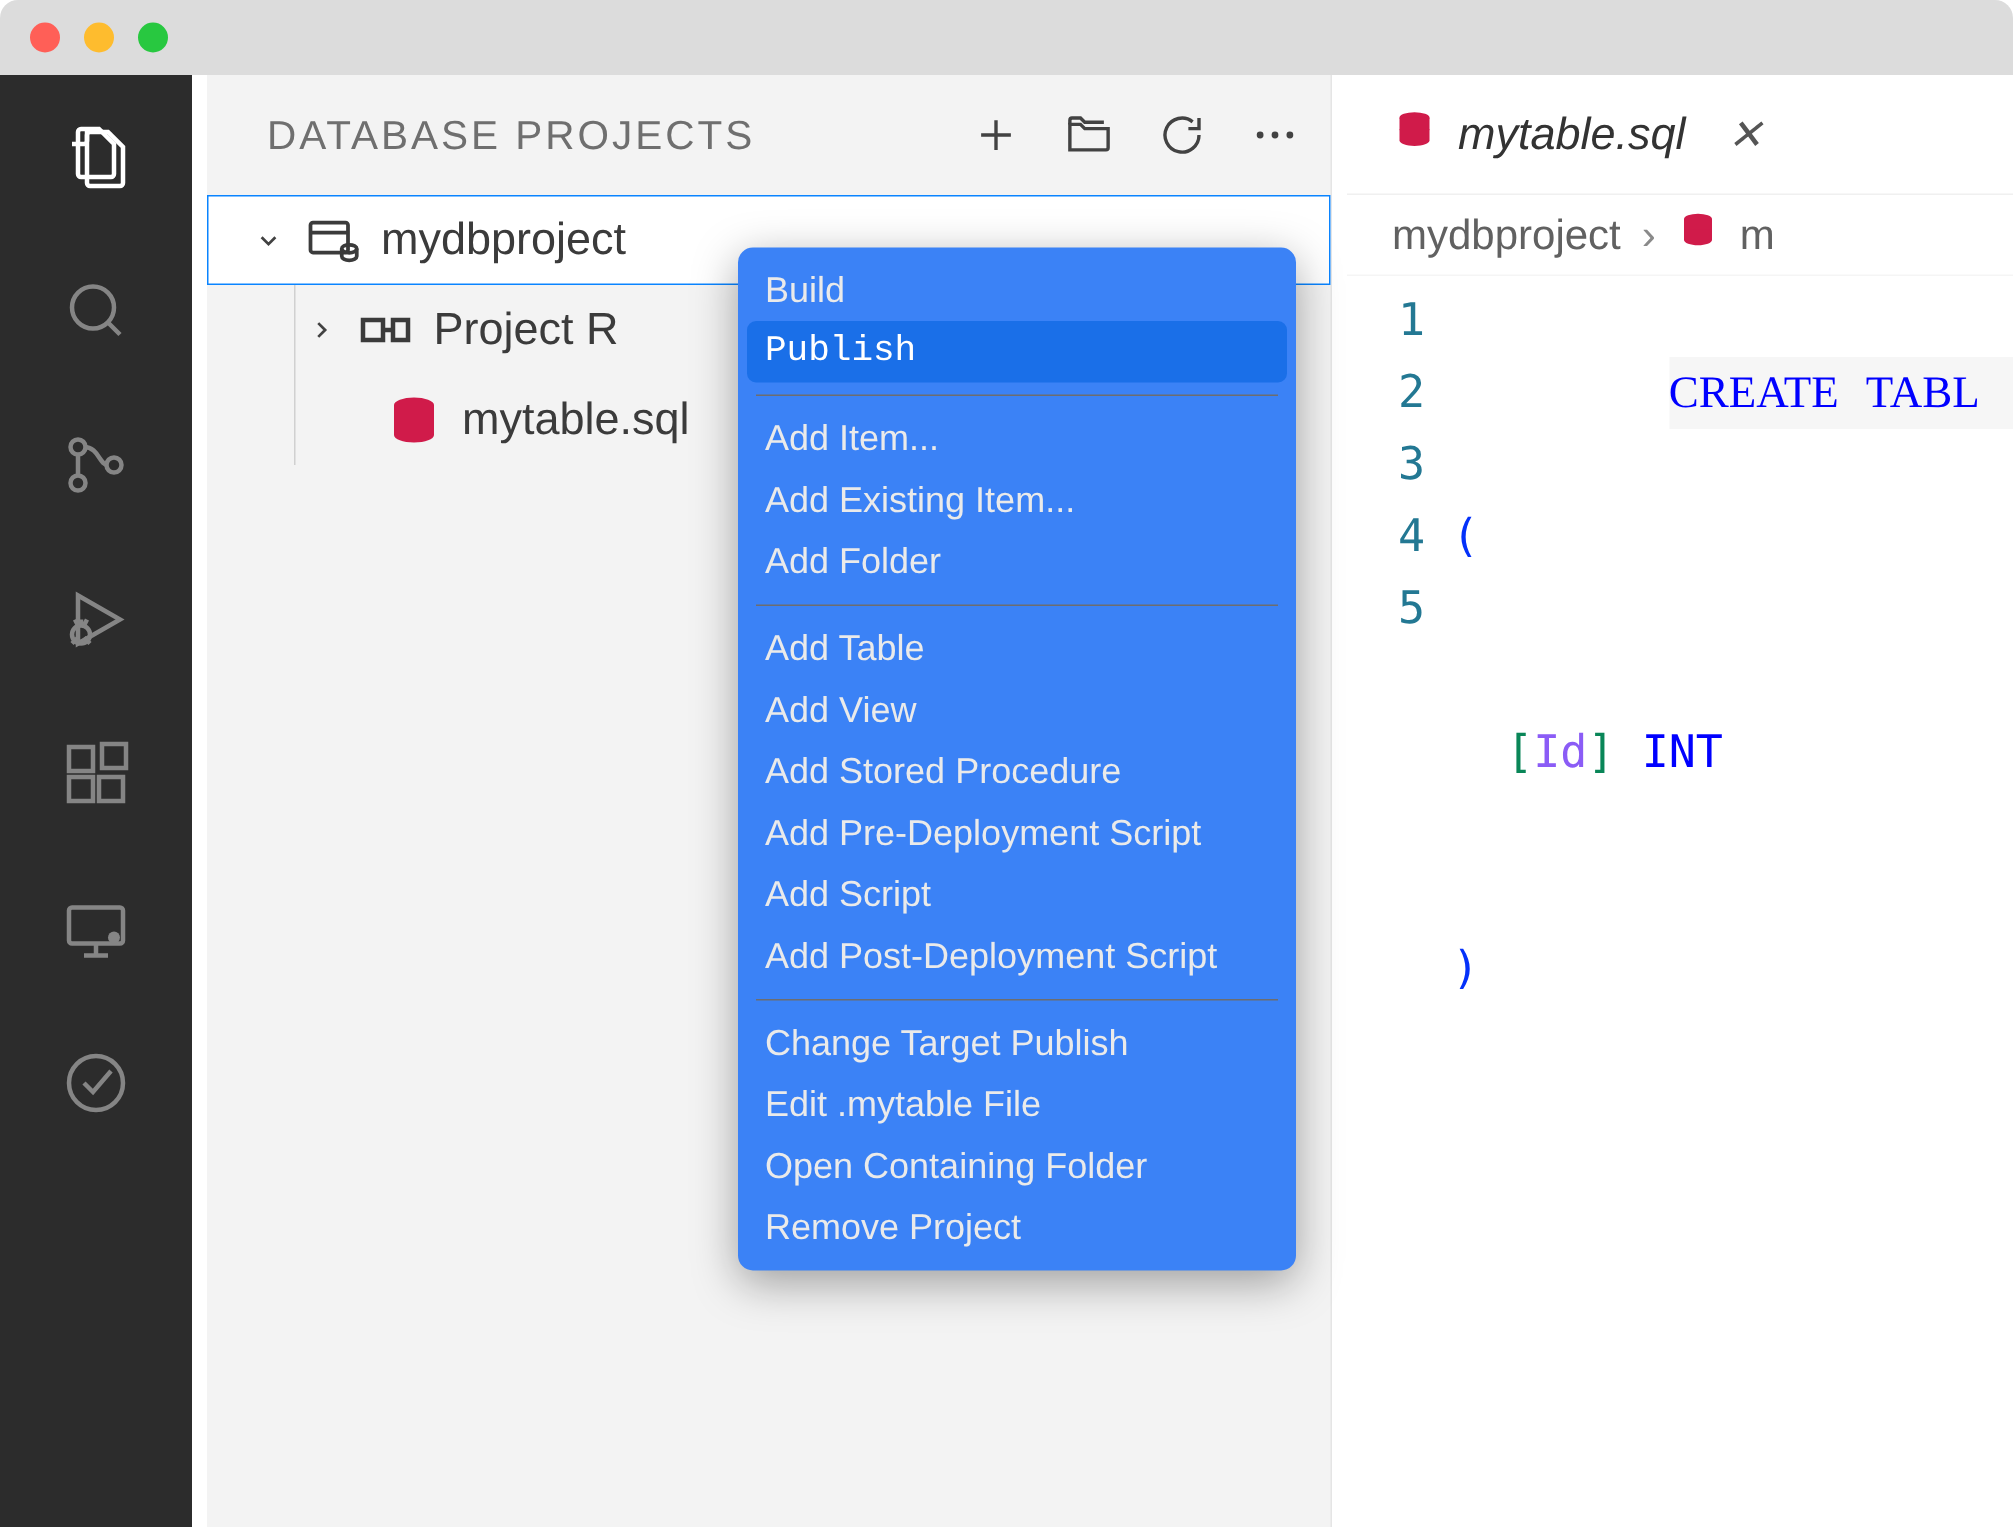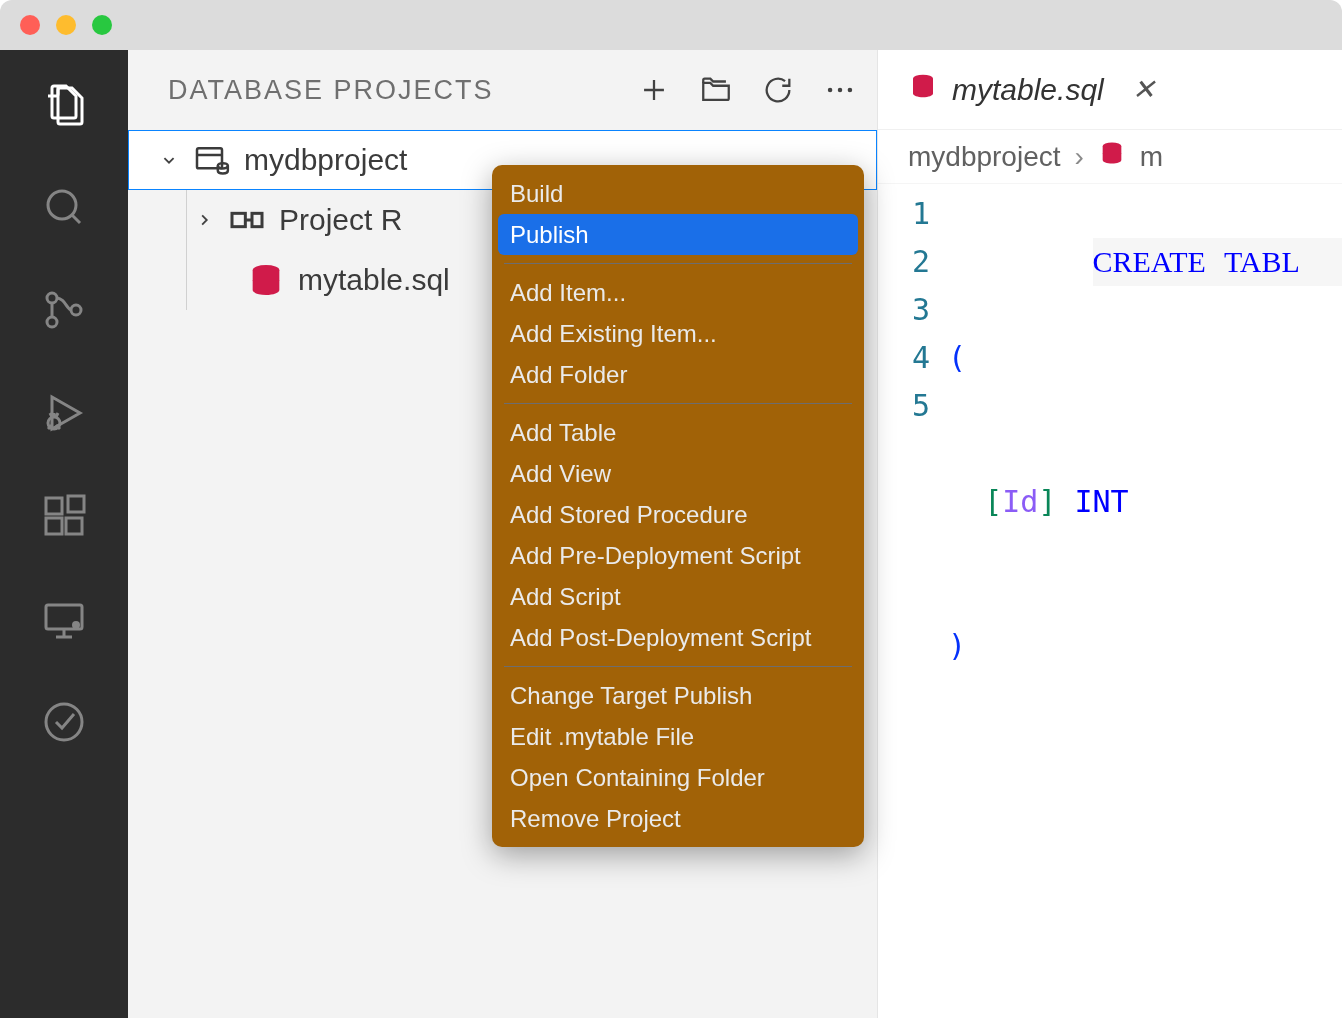--- a/index.html
+++ b/index.html
@@ -5,21 +5,21 @@
   * { box-sizing: border-box; margin: 0; padding: 0; }
   html, body { height: 100%; width: 100%; font-family: -apple-system, BlinkMacSystemFont, "Segoe UI", sans-serif; background:#fff; overflow:hidden; }
 
   
   .titlebar { height:50px; background:#dcdcdc; display:flex; align-items:center; padding-left:20px; gap:16px; border-top-left-radius:12px; border-top-right-radius:12px; }
   .tl { width:20px; height:20px; border-radius:50%; }
   .tl.red{background:#ff5f57;}
   .tl.yellow{background:#febc2e;}
   .tl.green{background:#28c840;}
 
-  .app { display:flex; height:calc(100% - 50px); }
+  .app { display:flex; height:calc(100% - 50px);gap:10px; }
 
   
   .activity { width:128px; background:#2c2c2c; display:flex; flex-direction:column; align-items:center; padding-top:30px; gap:55px; }
   .activity .aicon { width:48px; height:48px; color:#858585; display:flex; align-items:center; justify-content:center; cursor:pointer; }
   .activity .aicon.active { color:#fff; }
   .activity .aicon svg { width:48px; height:48px; stroke:currentColor; fill:none; stroke-width:1.5; }
 
   
   .sidebar { width:750px; background:#f3f3f3; border-right:1px solid #e5e5e5; display:flex; flex-direction:column; }
   .sb-header { height:80px; display:flex; align-items:center; padding:0 20px 0 40px; }
@@ -34,23 +34,23 @@
   .tree-row .chev{width:22px;display:inline-flex;justify-content:center;color:#424242;}
   .tree-row .chev svg{width:22px;height:22px;stroke:currentColor;fill:none;stroke-width:2;}
   .tree-row .ticon{display:inline-flex;align-items:center;justify-content:center;width:40px;}
   .tree-row .ticon svg{width:40px;height:40px;}
   .tree-row.depth1{padding-left:65px;}
   .tree-row.depth2{padding-left:118px;}
   .tree-guide{position:relative;}
   .tree-guide::before{content:"";position:absolute;left:58px;top:0;bottom:0;width:1px;background:#d0d0d0;}
 
   
-  .ctxmenu { position:absolute; left:492px; top:165px; width:372px; background:#a16207; border-radius:10px; padding:8px 0; box-shadow:0 8px 30px rgba(0,0,0,.35); z-index:50;}
+  .ctxmenu { position:absolute; left:492px; top:165px; width:372px; background:#3b82f6; border-radius:10px; padding:8px 0; box-shadow:0 8px 30px rgba(0,0,0,.35); z-index:50;}
   .ctxitem { height:41px; display:flex; align-items:center; padding:0 18px; color:#eaeaea; font-size:24px; cursor:pointer;}
-  .ctxitem.highlight{background:#1a6fe8;color:#fff;border-radius:6px;margin:0 6px;padding:0 12px;}
+  .ctxitem.highlight{background:#1a6fe8;color:#fff;border-radius:6px;margin:0 6px;padding:0 12px;font-family:Liberation Mono, monospace;}
   .ctxsep{height:1px;background:#6d6d6f;margin:8px 12px;}
 
   
   .editor { flex:1; background:#fff; min-width:0; }
   .tabbar { height:80px; display:flex; align-items:center; padding-left:30px; border-bottom:1px solid #f0f0f0;}
   .tab { display:flex; align-items:center; gap:14px; font-size:30px; color:#333; font-style:italic;}
   .tab .dbicon svg{width:30px;height:30px;}
   .tab .close{margin-left:14px;color:#555;cursor:pointer;font-size:28px;}
   .crumbs{height:54px;display:flex;align-items:center;padding-left:30px;font-size:28px;color:#616161;gap:14px;border-bottom:1px solid #f5f5f5;}
   .crumbs .sep{color:#8a8a8a;}

